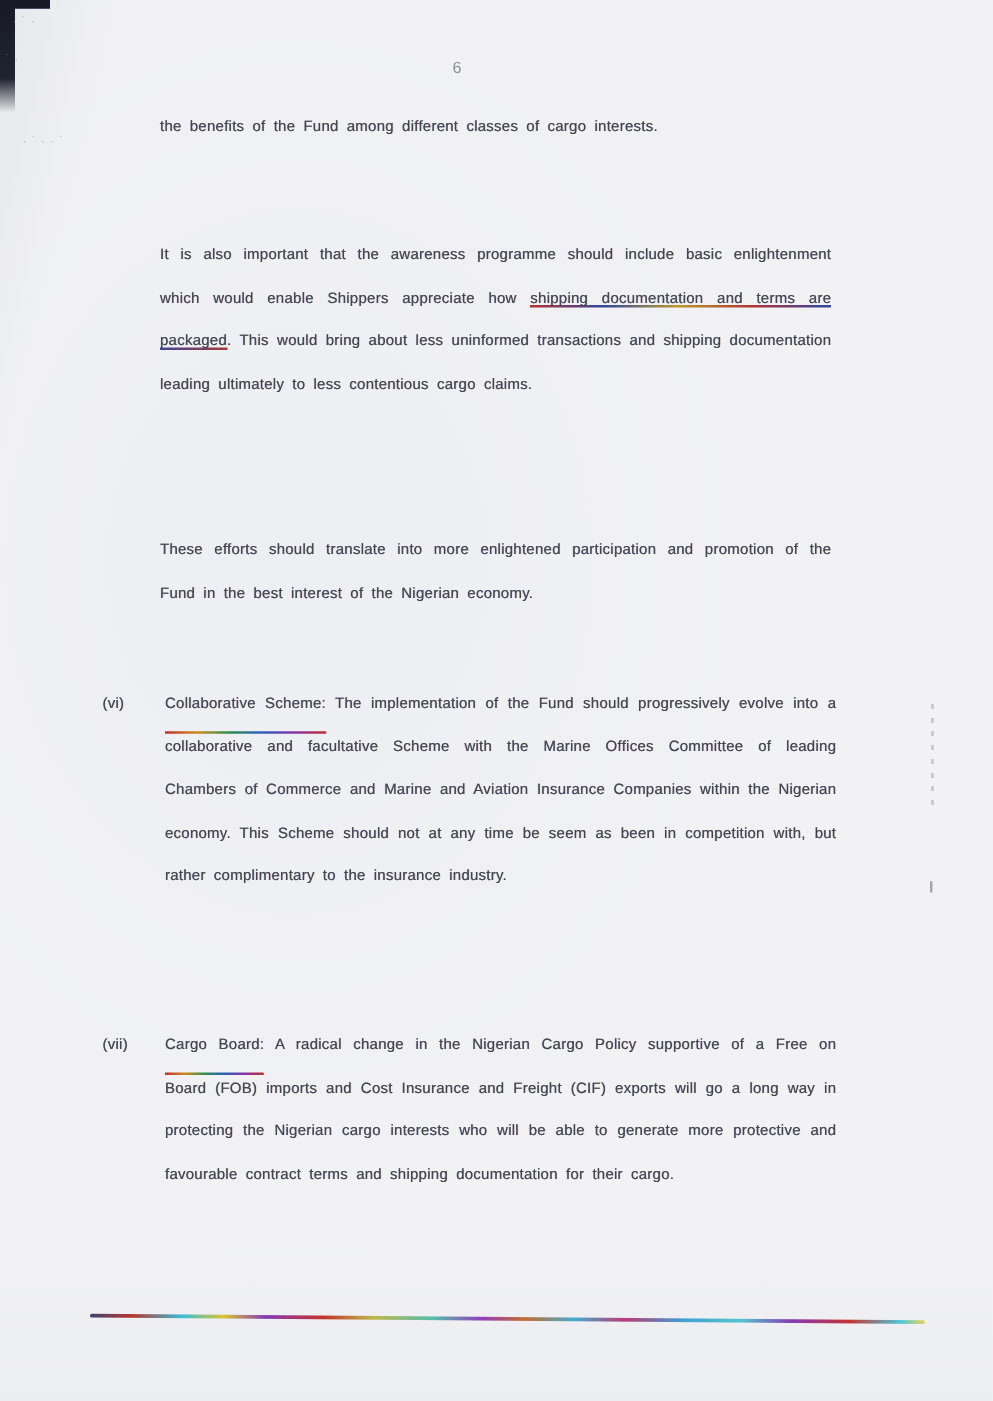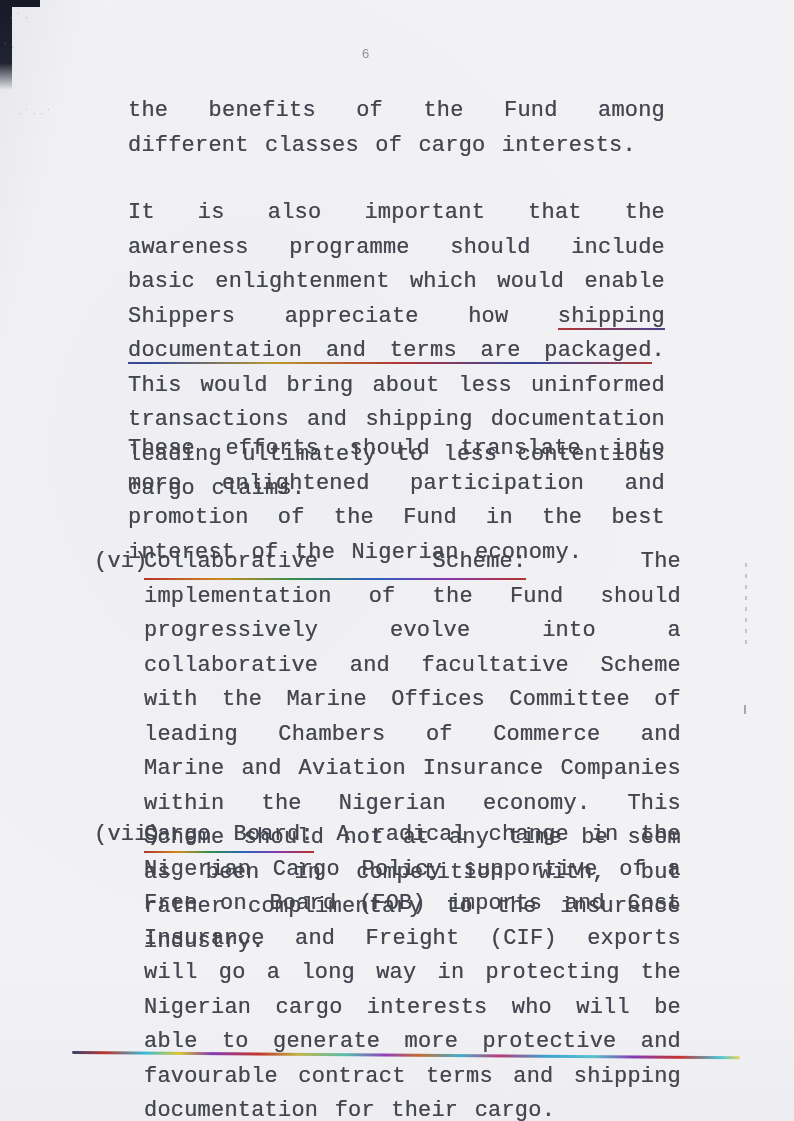--- a/index.html
+++ b/index.html
@@ -14,39 +14,38 @@
       #f2f2f5;
     font-family: "Liberation Sans", "DejaVu Sans", sans-serif;
   }
   .page { position: absolute; inset: 0; }
   .ink {
     color: #43474d;
     text-shadow: 0.5px 0 0 rgba(190,60,60,0.14), -0.5px 0 0 rgba(50,80,190,0.16), 0 0 0.5px rgba(70,74,84,0.55);
   }
   .para {
     position: absolute;
-    font-size: 22px;
+    font-size: 12px;
     line-height: 34.5px;
     text-align: justify;
     text-align-last: left;
     letter-spacing: 0.2px;
     word-spacing: 3px;
-    font-family: Liberation Mono, monospace;
   }
   .body-col { left: 128px; width: 537px; }
-  .list-item { left: 144px; width: 537px; }
+  .list-item { left: 132px; width: 537px; }
   .item-label {
     position: absolute;
     left: -50px; top: 0;
     width: 46px;
     text-align: left;
     word-spacing: normal;
   }
   .u-heading {
-    padding-bottom: 6px;
+    padding-bottom: 18px;
     background-image: linear-gradient(90deg, #b8332e, #d08a1f, #2e8f4e, #2e5fc0, #8a35a8, #b8332e);
     background-repeat: no-repeat;
     background-size: 100% 2.5px;
     background-position: 0 100%;
   }
   .u-hand {
     padding-bottom: 2px;
     background-image: linear-gradient(90deg, #b23434, #31479e, #b99a2a, #b23434, #31479e, #a83a3a);
     background-repeat: no-repeat;
     background-size: 100% 2px;

